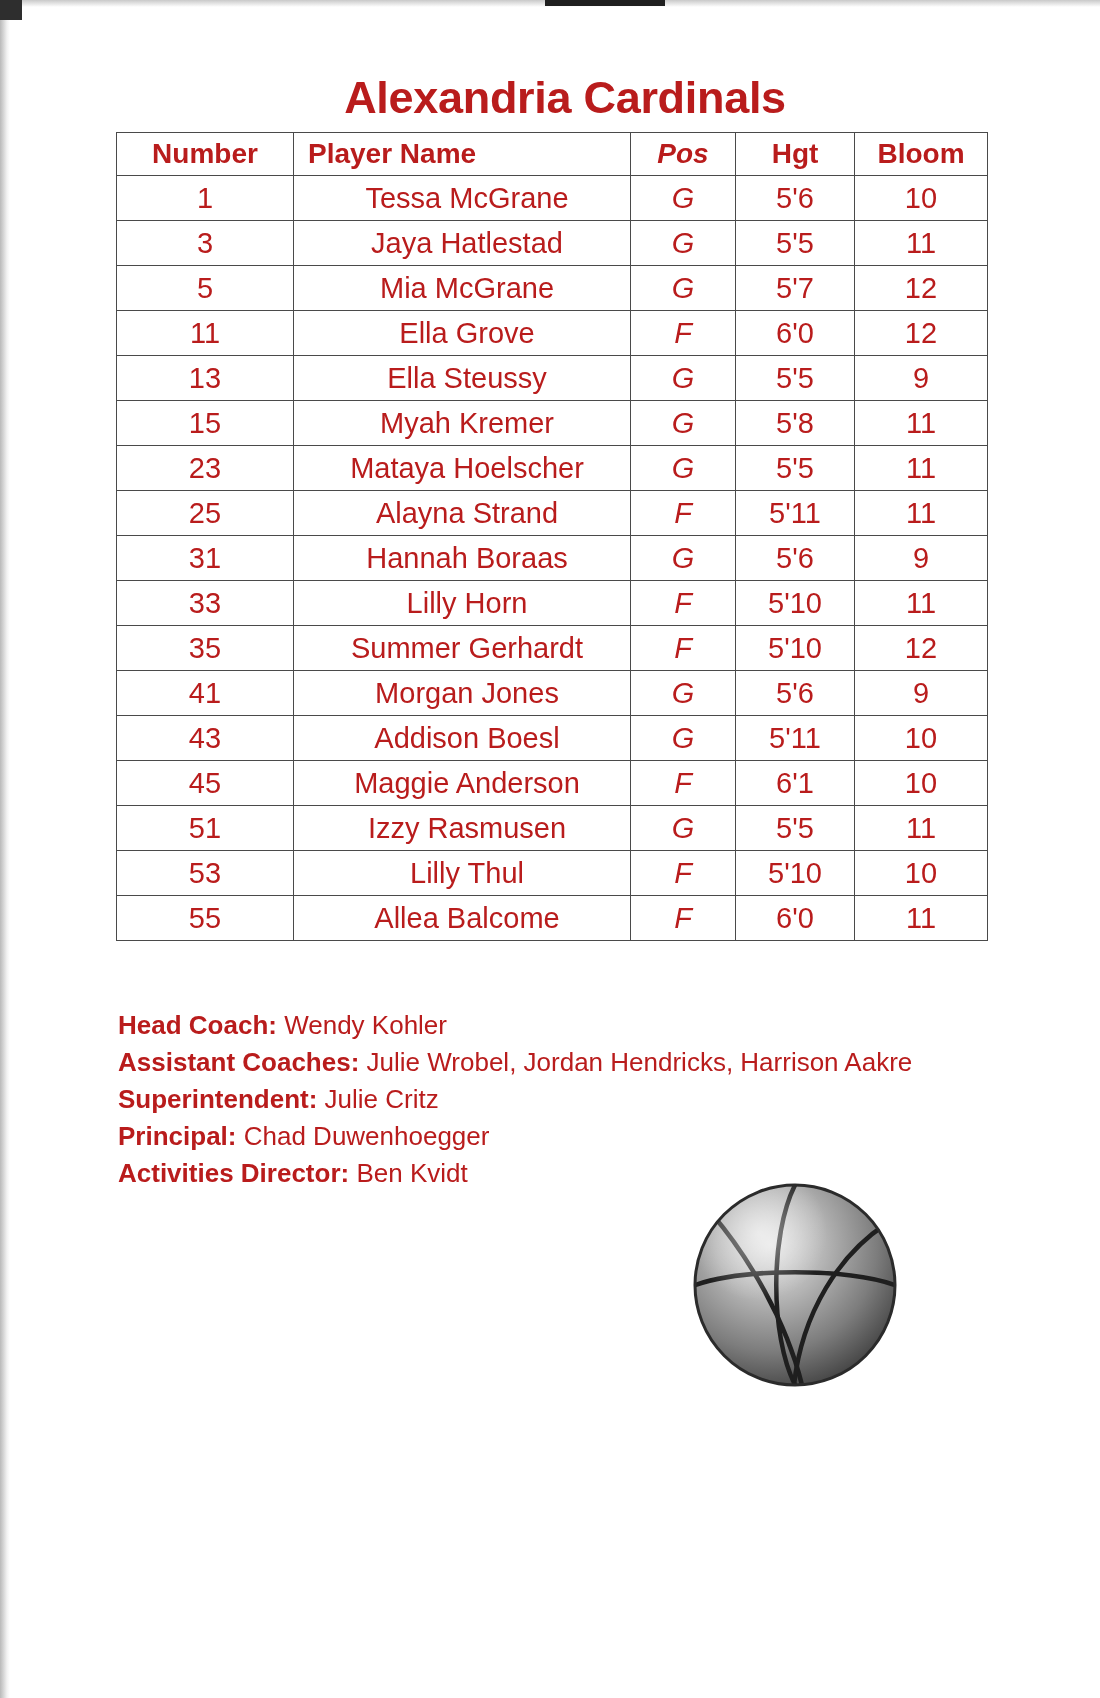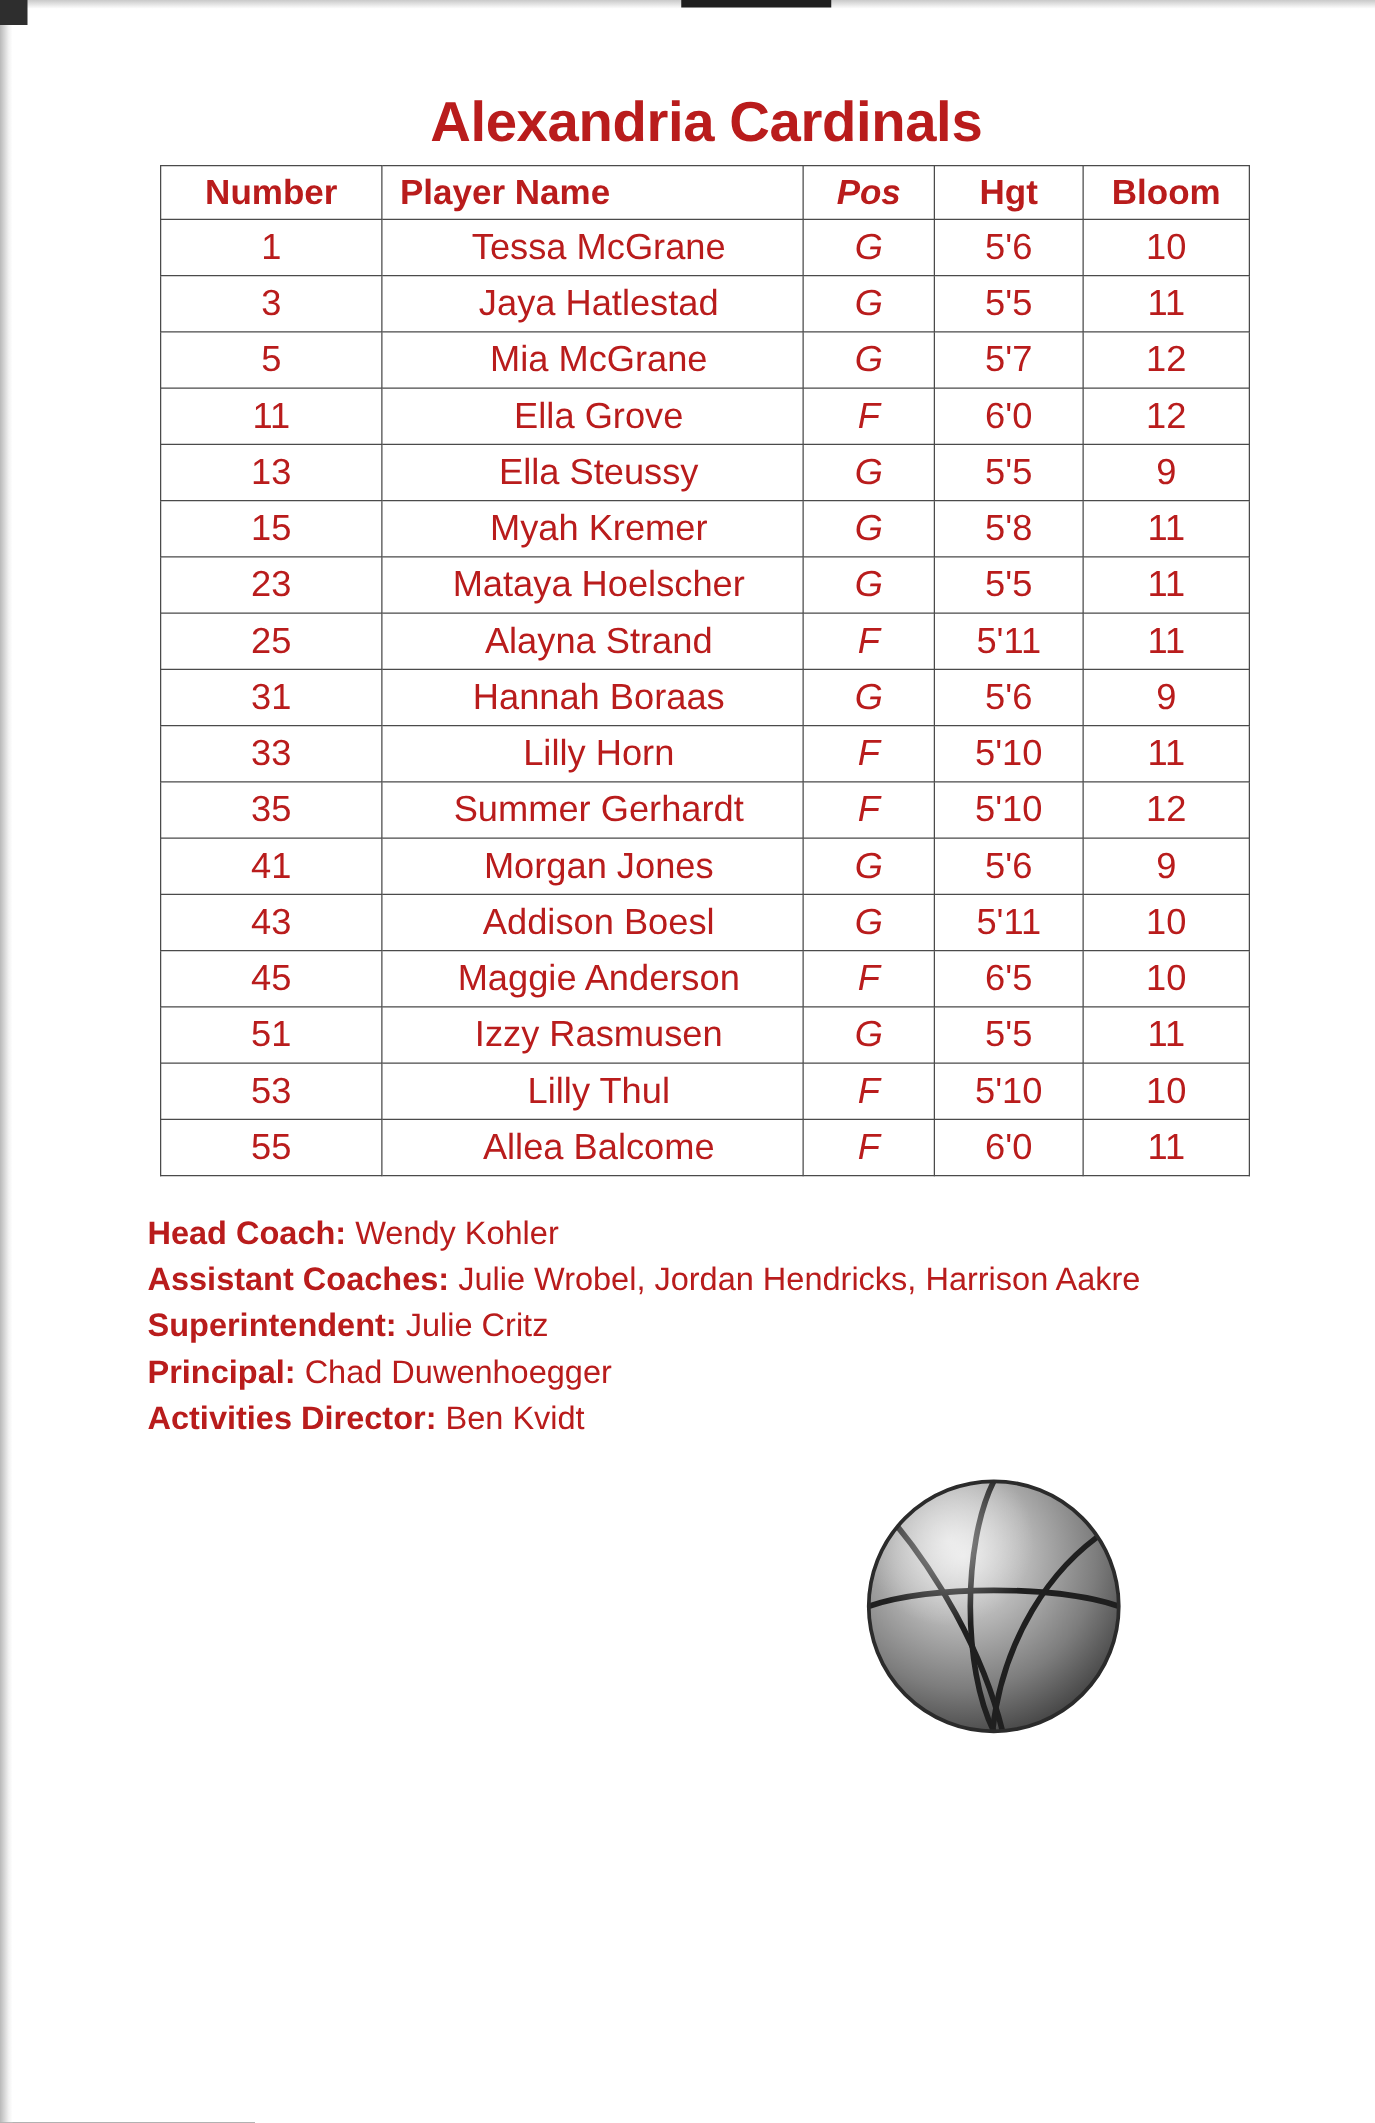--- a/index.html
+++ b/index.html
@@ -49,21 +49,21 @@
     text-align: center;
     font-size: 45px;
     font-weight: bold;
     letter-spacing: -0.3px;
     padding-left: 30px;
     box-sizing: border-box;
   }
 
   table.roster {
     position: absolute;
-    left: 128px;
+    left: 116px;
     top: 132px;
     width: 816px;
     border-collapse: collapse;
     table-layout: fixed;
   }
   table.roster th,
   table.roster td {
     border: 1px solid #4a4a4a;
     height: 44px;
     font-size: 29px;
@@ -79,21 +79,21 @@
   .col-name { width: 318px; text-align: center; padding-left: 14px !important; }
   .col-pos { width: 96px; text-align: center; font-style: italic; }
   .col-hgt { width: 110px; text-align: center; }
   .col-grade { width: 124px; text-align: center; }
 
   th.col-name { text-align: left; padding-left: 14px !important; }
 
   .staff {
     position: absolute;
     left: 118px;
-    top: 968px;
+    top: 1007px;
     width: 900px;
   }
   .staff-line {
     font-size: 26px;
     line-height: 37px;
     white-space: nowrap;
   }
   .staff-label {
     font-weight: bold;
   }
@@ -220,21 +220,21 @@
           <td class="col-num">43</td>
           <td class="col-name">Addison Boesl</td>
           <td class="col-pos">G</td>
           <td class="col-hgt">5'11</td>
           <td class="col-grade">10</td>
         </tr>
         <tr>
           <td class="col-num">45</td>
           <td class="col-name">Maggie Anderson</td>
           <td class="col-pos">F</td>
-          <td class="col-hgt">6'5</td>
+          <td class="col-hgt">6'1</td>
           <td class="col-grade">10</td>
         </tr>
         <tr>
           <td class="col-num">51</td>
           <td class="col-name">Izzy Rasmusen</td>
           <td class="col-pos">G</td>
           <td class="col-hgt">5'5</td>
           <td class="col-grade">11</td>
         </tr>
         <tr>

